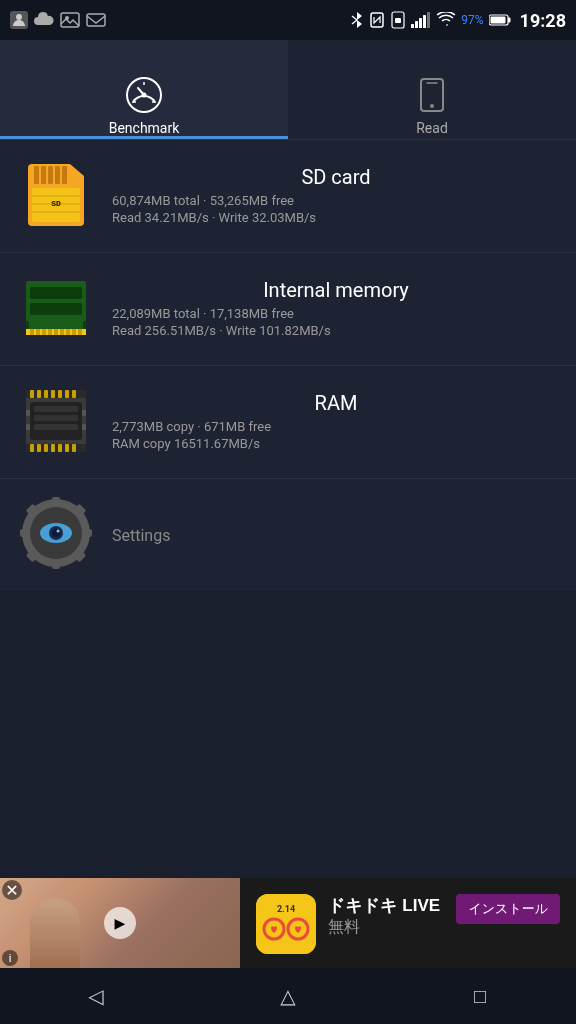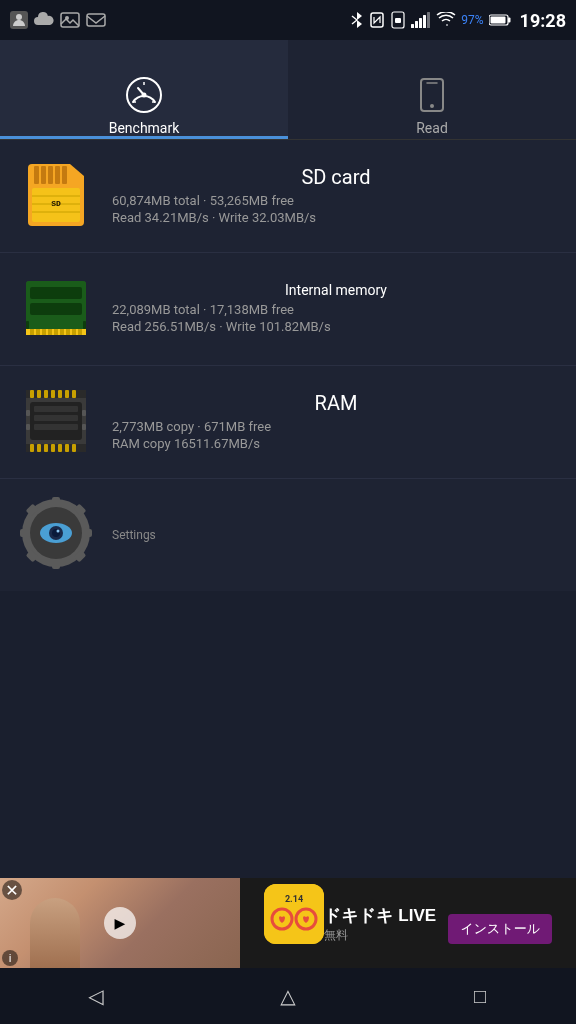--- a/index.html
+++ b/index.html
@@ -203,23 +203,23 @@
       width: 16px;
       height: 16px;
       display: flex;
       align-items: center;
       justify-content: center;
     }
     .ad-right {
       flex: 1;
       background: #1a1a1a;
       display: flex;
-      align-items: flex-end;
-      padding: 24px;
-      gap: 0;
+      align-items: flex-start;
+      padding: 16px;
+      gap: 12px;
     }
     .ad-app-icon {
       width: 60px;
       height: 60px;
       border-radius: 12px;
       background: #f5c518;
       display: flex;
       align-items: center;
       justify-content: center;
       font-size: 10px;
@@ -231,21 +231,21 @@
     .ad-text-block {
       flex: 1;
     }
     .ad-app-name {
       font-size: 17px;
       font-weight: bold;
       color: #fff;
       font-family: 'MS Gothic', sans-serif;
     }
     .ad-sub {
-      font-size: 12px;
+      font-size: 16px;
       color: #999;
       font-family: Liberation Serif, serif;
     }
     .ad-install-btn {
       background: #701a75;
       color: #fff;
       font-size: 13px;
       padding: 6px 12px;
       border-radius: 4px;
       cursor: pointer;
@@ -400,21 +400,21 @@
         <rect x="40" y="60" width="4" height="6" fill="#c8a000"></rect>
         <rect x="46" y="60" width="4" height="6" fill="#c8a000"></rect>
         <rect x="52" y="60" width="4" height="6" fill="#c8a000"></rect>
         <rect x="58" y="60" width="4" height="6" fill="#c8a000"></rect>
 
         <rect x="6" y="52" width="3" height="8" rx="1" fill="#0d3d0d"></rect>
         <rect x="63" y="52" width="3" height="8" rx="1" fill="#0d3d0d"></rect>
       </svg>
     </div>
     <div class="item-text">
-      <div class="item-title" style="font-size:14px;">Internal memory</div>
+      <div class="item-title" style="font-size:20px;">Internal memory</div>
       <div class="item-subtitle">22,089MB total · 17,138MB free</div>
       <div class="item-subtitle">Read 256.51MB/s · Write 101.82MB/s</div>
     </div>
   </div>
 
   <div class="list-item">
     <div class="item-icon">
       <svg width="72" height="78" viewBox="0 0 72 78" fill="none" xmlns="http://www.w3.org/2000/svg">
 
         <rect x="6" y="8" width="60" height="62" rx="4" fill="#3a3a3a"></rect>
@@ -474,21 +474,21 @@
         <rect x="10" y="56" width="8" height="10" rx="2" fill="#5a5a5a" transform="rotate(-45 14 61)"></rect>
         <rect x="58" y="56" width="8" height="10" rx="2" fill="#5a5a5a" transform="rotate(45 62 61)"></rect>
 
         <ellipse cx="38" cy="38" rx="16" ry="10" fill="#4a9fd4"></ellipse>
         <circle cx="38" cy="38" r="7" fill="#1a2a4a"></circle>
         <circle cx="38" cy="38" r="4" fill="#0a1a3a"></circle>
         <circle cx="40" cy="36" r="1.5" fill="#8ac4f0"></circle>
       </svg>
     </div>
     <div class="item-text">
-      <div style="font-size:12px; color:#888;">Settings</div>
+      <div style="font-size:16px; color:#888;">Settings</div>
     </div>
   </div>
 
 </div>
 
 <div id="ad-banner">
   <div class="ad-left">
     <div class="ad-left-img">
 
       <div style="position:absolute;inset:0;background:linear-gradient(135deg,#d4a88a 0%,#c49070 30%,#9a7060 60%,#8a6550 100%);"></div>

